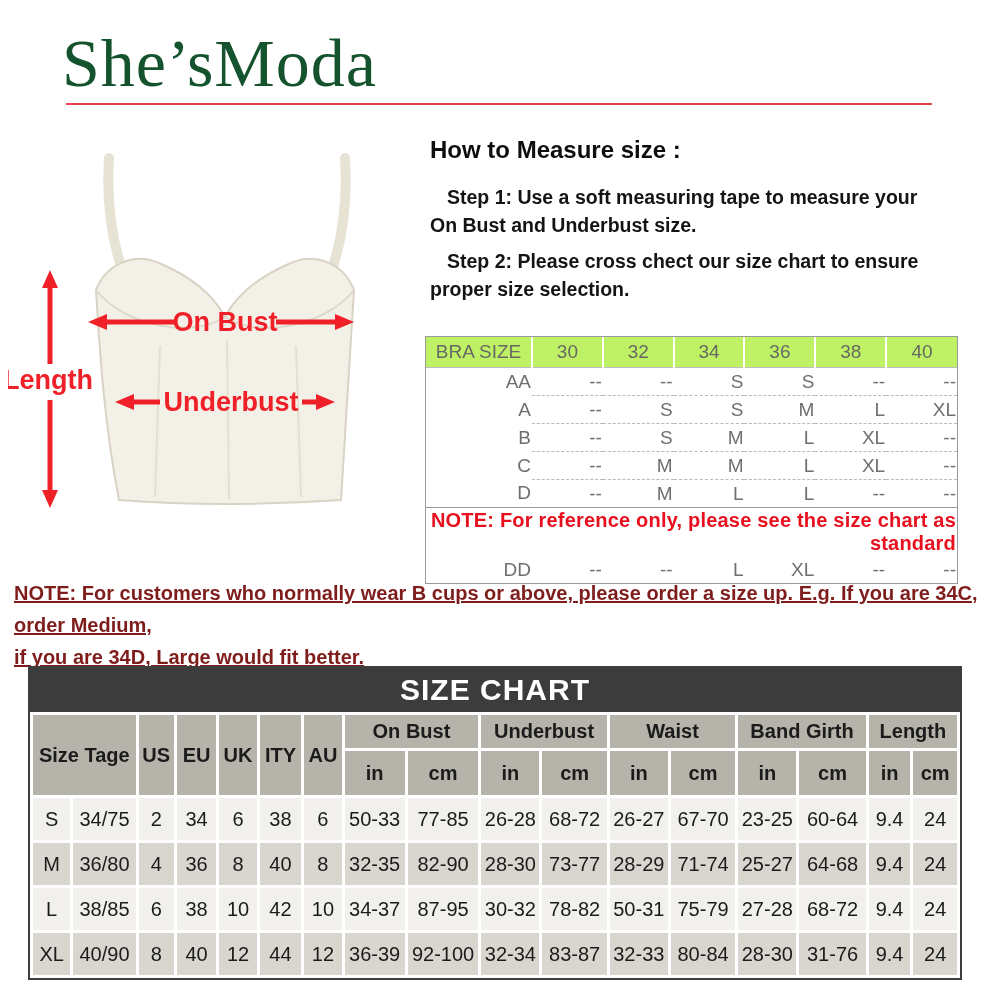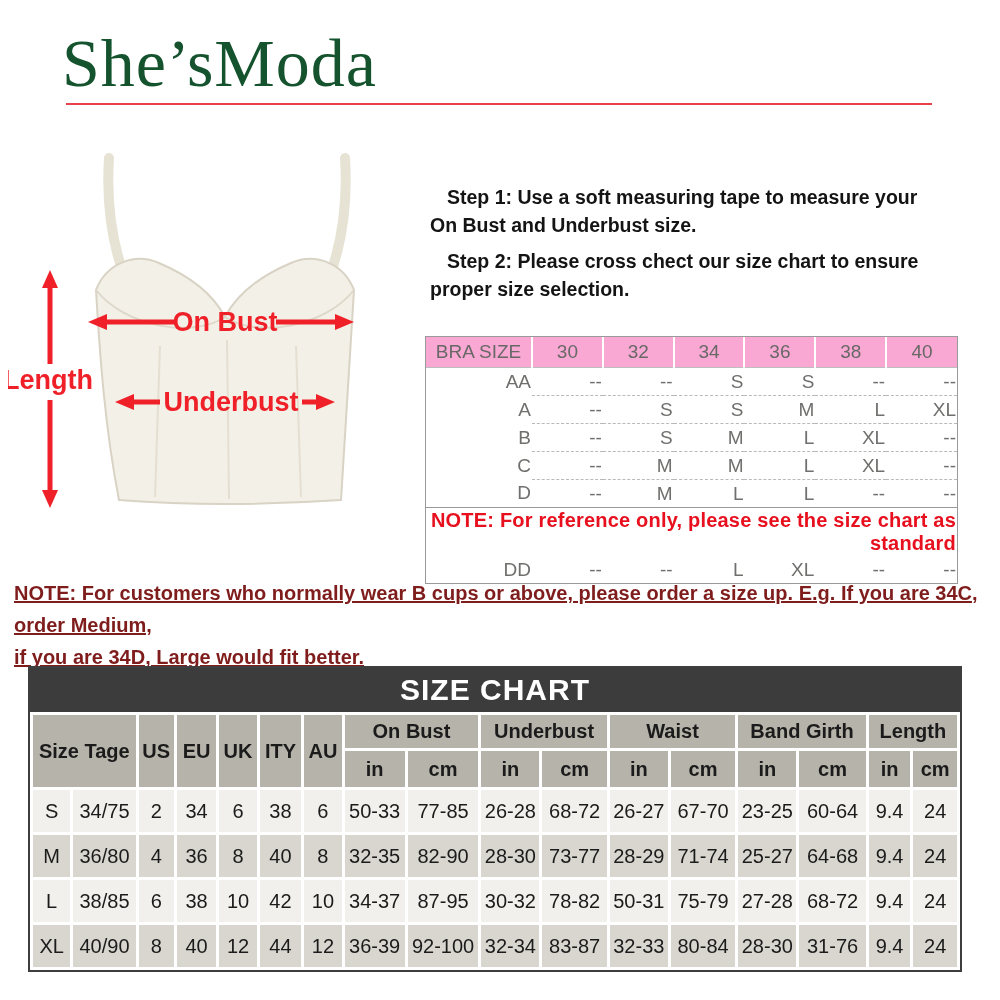--- a/index.html
+++ b/index.html
@@ -17,41 +17,41 @@
   
   .measure-heading{position:absolute;left:430px;top:136px;font-size:24px;font-weight:700;color:#0e0e0e;}
   .step-para{position:absolute;left:430px;width:560px;font-size:19.5px;font-weight:700;
              color:#141414;line-height:28px;}
   .step-para .indent{text-indent:17px;}
   #step1{top:183px;} #step2{top:247px;}
 
   
   .bra-table-wrap{position:absolute;left:425px;top:336px;width:531px;border:1px solid #9a9a9a;background:#fff;}
   table.bra{width:100%;border-collapse:collapse;table-layout:fixed;font-size:19px;color:#6f6f6d;}
-  table.bra th{background:#f9a8d4;font-weight:400;color:#686866;height:28px;
+  table.bra th{background:#bef264;font-weight:400;color:#686866;height:28px;
                border-left:2px solid #fff;border-bottom:1px solid #bdbdbd;text-align:center;}
   table.bra th:first-child{border-left:none;}
   table.bra td{height:25px;text-align:right;}
   table.bra tr.dashed td:not(:first-child){border-bottom:1px dashed #b9b9b9;}
   td.bra-note{border-top:1px solid #9a9a9a;color:#e8101e;font-weight:700;font-size:20px;
               text-align:center;height:27px;letter-spacing:0.2px;}
 
   
   .cup-note{position:absolute;left:14px;top:577px;width:975px;font-size:20px;font-weight:700;
             color:#7f1d1d;line-height:32px;text-decoration:underline;}
 
   
   .size-chart-box{position:absolute;left:28px;top:666px;width:930px;border:2px solid #3e3e3e;background:#fff;}
   .size-chart-title{height:44px;background:#3c3c3c;color:#ffffff;font-size:30px;font-weight:700;
                     text-align:center;line-height:44px;letter-spacing:1px;}
   table.size-chart{width:100%;border-collapse:separate;border-spacing:3px;table-layout:fixed;
                    font-size:20px;color:#1b1b1b;background:#fff;}
   table.size-chart th{background:#b6b3aa;font-weight:700;color:#1b1b1b;text-align:center;padding:0;}
   table.size-chart th.grp{height:33px;}
-  table.size-chart th.unit{height:36px;}
+  table.size-chart th.unit{height:44px;}
   table.size-chart td{background:#f1f0ec;text-align:center;height:42px;padding:0;}
   table.size-chart tr.alt td{background:#d8d6cf;}
 </style>
 </head>
 <body>
 
 <div id="canvas">
 
   <div class="brand">She’sModa</div>
   <div class="brand-underline"></div>
@@ -93,20 +93,21 @@
       <g stroke="#ef2028" fill="#ef2028">
         <polygon points="107,254 126,246 126,262" stroke="none"></polygon>
         <line x1="123" y1="254" x2="152" y2="254" stroke-width="5"></line>
         <line x1="294" y1="254" x2="311" y2="254" stroke-width="5"></line>
         <polygon points="327,254 308,246 308,262" stroke="none"></polygon>
       </g>
       <text x="223" y="263" text-anchor="middle" font-family="Liberation Sans, sans-serif" font-size="27" font-weight="bold" fill="#ef2028">Underbust</text>
     </svg>
   </div>
 
+  <div class="measure-heading">How to Measure size :</div>
   <div class="step-para" id="step1">
     <div class="indent">Step 1: Use a soft measuring tape to measure your</div>
     <div>On Bust and Underbust size.</div>
   </div>
   <div class="step-para" id="step2">
     <div class="indent">Step 2: Please cross chect our size chart to ensure</div>
     <div>proper size selection.</div>
   </div>
 
   <div class="bra-table-wrap">

